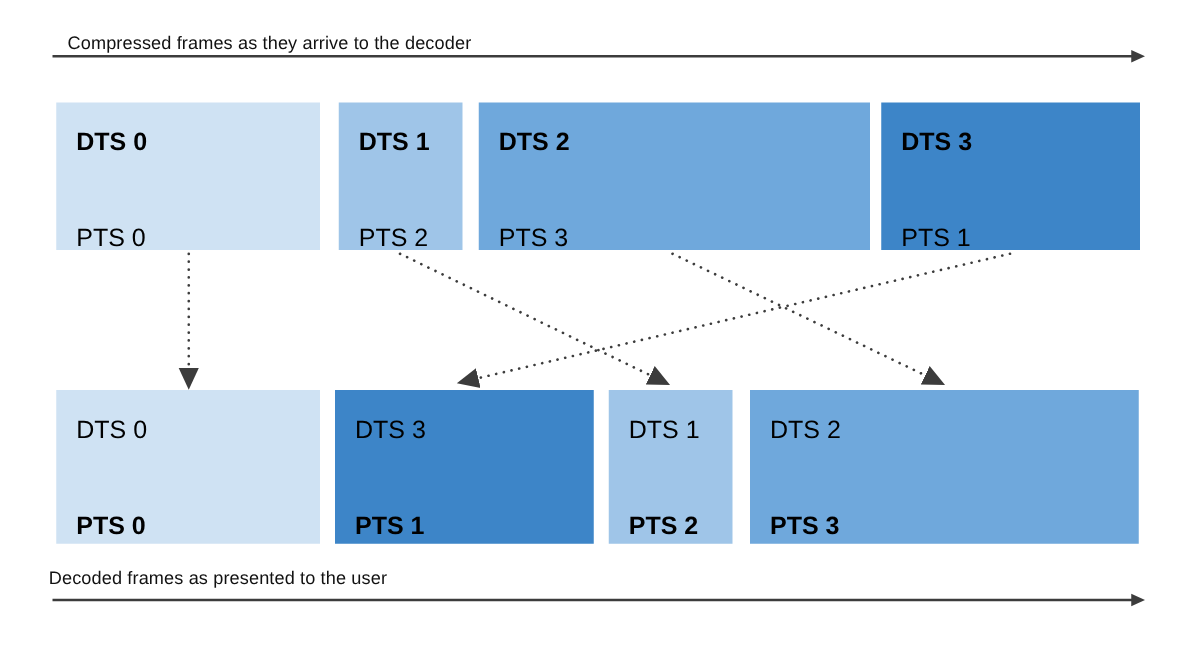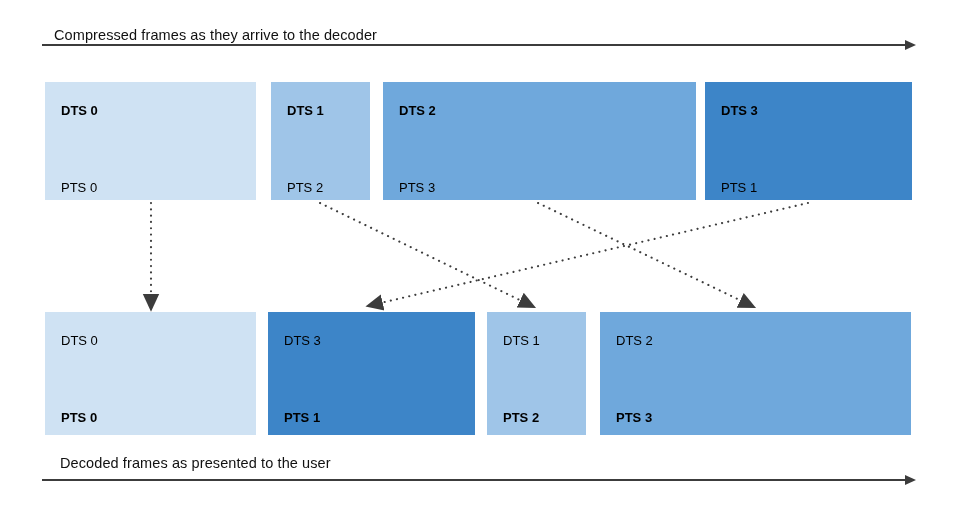--- a/index.html
+++ b/index.html
@@ -45,21 +45,21 @@
     border-left: 11px solid #3c3c3c;
   }
 
   .frame {
     position: absolute;
     box-sizing: border-box;
   }
   .frame .lbl {
     position: absolute;
     left: 16px;
-    font-size: 13px;
+    font-size: 20px;
     line-height: 1;
     white-space: nowrap;
     color: #000000;
   }
   .frame .lbl.top-lbl  { top: 22px; }
   .frame .lbl.bot-lbl  { top: 99px; }
   .frame .lbl.strong   { font-weight: bold; }
 
   
   #connectors {
@@ -120,17 +120,17 @@
       </marker>
     </defs>
     <g id="connector-group" stroke="#3c3c3c" stroke-width="2.1" stroke-dasharray="0.1 6.2" stroke-linecap="round" fill="none">
         <line x1="151" y1="203" x2="151" y2="305" marker-end="url(#ah)"></line>
         <line x1="320" y1="203" x2="530" y2="305" marker-end="url(#ah)"></line>
         <line x1="538" y1="203" x2="750" y2="305" marker-end="url(#ah)"></line>
         <line x1="808" y1="203" x2="372" y2="305" marker-end="url(#ah)"></line>
       </g>
   </svg>
 
-  <div class="caption" style="left:60px; top:456px;">Decoded frames as presented to the user</div>
+  <div class="caption" style="left:39px; top:456px;">Decoded frames as presented to the user</div>
   <div class="axis" style="left:42px; top:479px; width:868px;"></div>
   <div class="axis-head" style="left:905px; top:475px;"></div>
 
 </div>
 
 </body></html>

